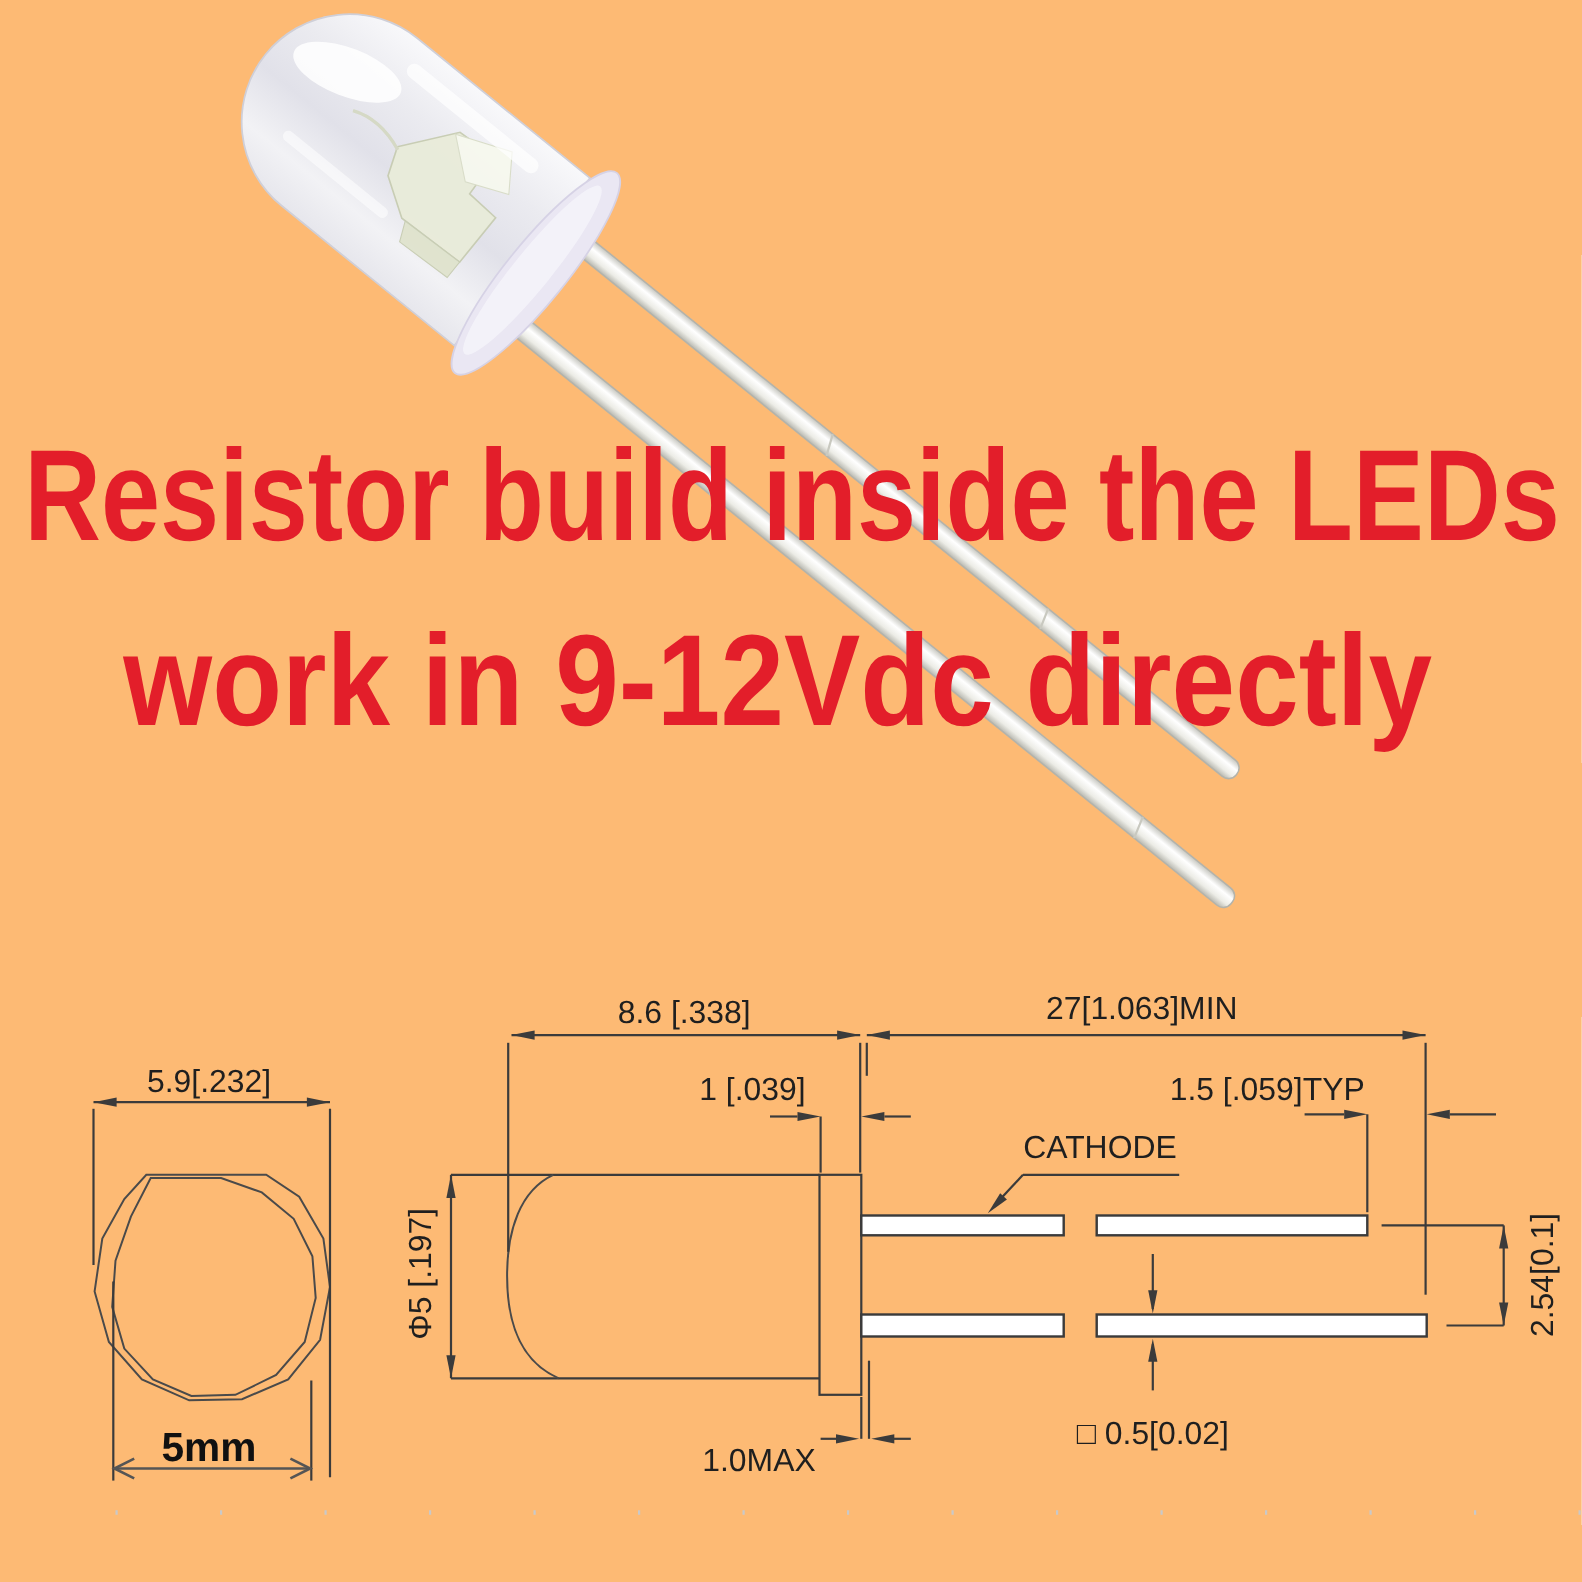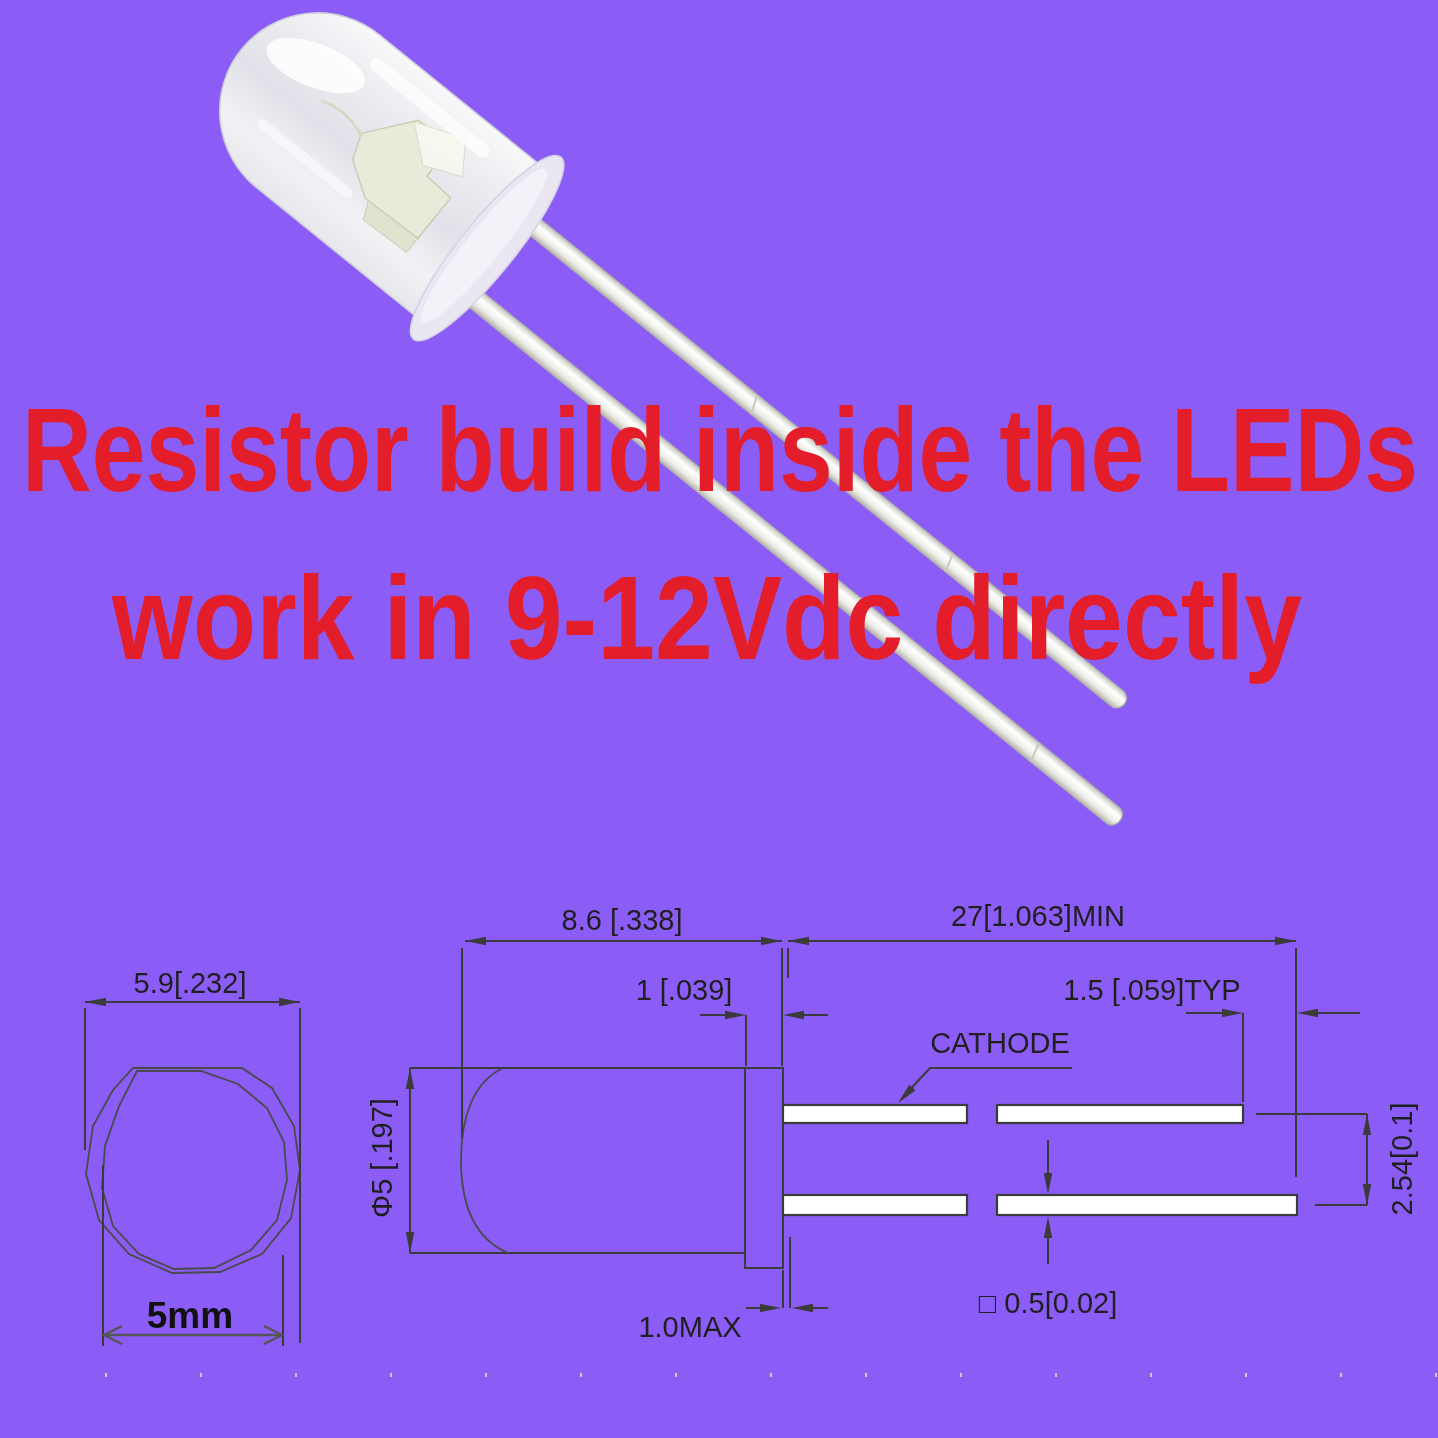--- a/index.html
+++ b/index.html
@@ -1,16 +1,16 @@
 <!DOCTYPE html>
 <html><head>
 <meta charset="utf-8">
 <style>
   html,body{margin:0;padding:0;background:#ffffff;}
-  .canvas{position:relative;width:1438px;height:1438px;background:#8b5cf6;overflow:hidden;}
+  .canvas{position:relative;width:1438px;height:1438px;background:#fdba74;overflow:hidden;}
   svg{display:block;}
   text{font-family:"Liberation Sans",sans-serif;}
   .dim-label{font-size:29px;fill:#1f1f1f;}
   .dim-label-bold{font-size:37px;font-weight:bold;fill:#111;}
   .cad{stroke:#3b3b3b;stroke-width:2;fill:none;}
   .cad-thin{stroke:#4a4a4a;stroke-width:1.8;fill:none;}
   .lead-bar{fill:#ffffff;stroke:#3b3b3b;stroke-width:2.2;}
   .overlay-text{font-size:118px;font-weight:bold;}
 </style>
 </head>

